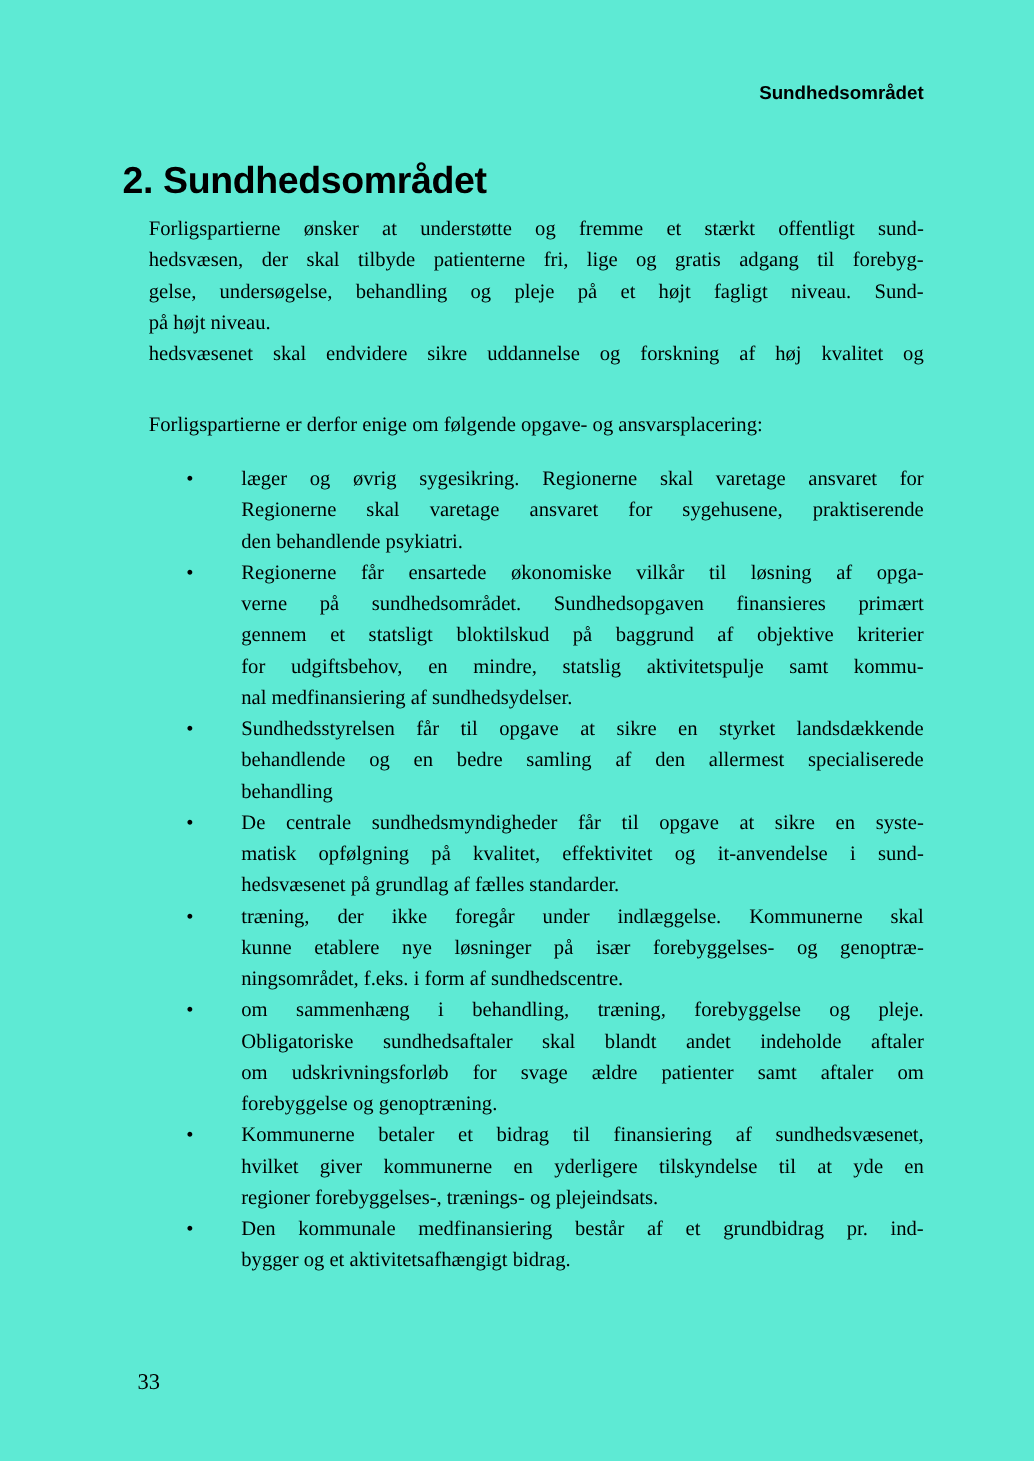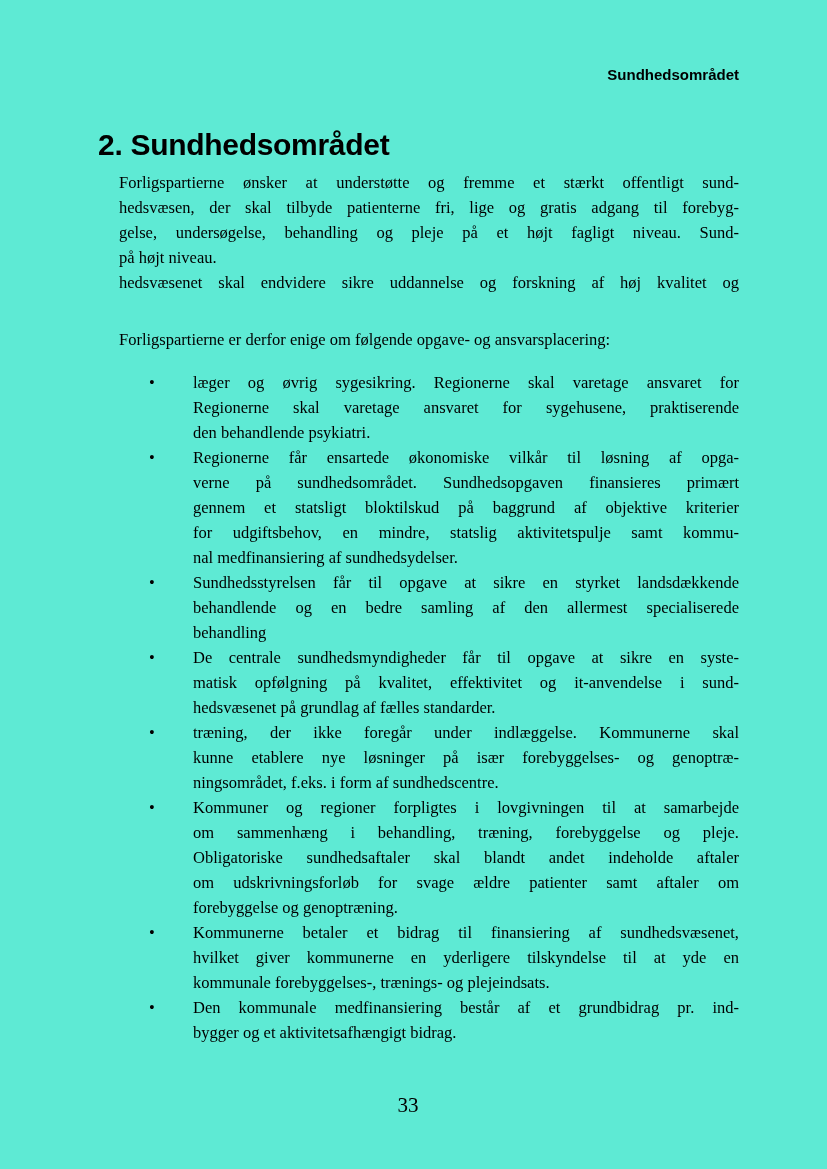--- a/index.html
+++ b/index.html
@@ -69,24 +69,24 @@
     text-align: justify;
     text-align-last: justify;
     margin-left: 20px;
   }
   .line.last {
     text-align-last: left;
   }
   .page-number {
     position: absolute;
     top: 1093px;
-    left: 88px;
+    left: 110px;
     width: 640px;
-    text-align: center;
-    font-size: 21px;
+    text-align: left;
+    font-size: 18px;
     line-height: 25px;
   }
 </style>
 </head>
 <body>
 
 <div class="page">
   <div class="running-header">Sundhedsområdet</div>
 
   <h1 class="doc-title">2. Sundhedsområdet</h1>
@@ -141,33 +141,32 @@
           <span class="bullet-marker">•</span>
           <div class="bullet-content">
             <div class="line">træning, der ikke foregår under indlæggelse. Kommunerne skal</div>
             <div class="line">kunne etablere nye løsninger på især forebyggelses- og genoptræ-</div>
             <div class="line last">ningsområdet, f.eks. i form af sundhedscentre.</div>
           </div>
         </li>
         <li class="bullet-item">
           <span class="bullet-marker">•</span>
           <div class="bullet-content">
-            <div class="line">Kommuner og regioner forpligtes i lovgivningen til at samarbejde</div>
             <div class="line">om sammenhæng i behandling, træning, forebyggelse og pleje.</div>
             <div class="line">Obligatoriske sundhedsaftaler skal blandt andet indeholde aftaler</div>
             <div class="line">om udskrivningsforløb for svage ældre patienter samt aftaler om</div>
             <div class="line last">forebyggelse og genoptræning.</div>
           </div>
         </li>
         <li class="bullet-item">
           <span class="bullet-marker">•</span>
           <div class="bullet-content">
             <div class="line">Kommunerne betaler et bidrag til finansiering af sundhedsvæsenet,</div>
             <div class="line">hvilket giver kommunerne en yderligere tilskyndelse til at yde en</div>
-            <div class="line last">kommunale forebyggelses-, trænings- og plejeindsats.</div>
+            <div class="line last">regioner forebyggelses-, trænings- og plejeindsats.</div>
           </div>
         </li>
         <li class="bullet-item">
           <span class="bullet-marker">•</span>
           <div class="bullet-content">
             <div class="line">Den kommunale medfinansiering består af et grundbidrag pr. ind-</div>
             <div class="line last">bygger og et aktivitetsafhængigt bidrag.</div>
           </div>
         </li>
       </ul>

